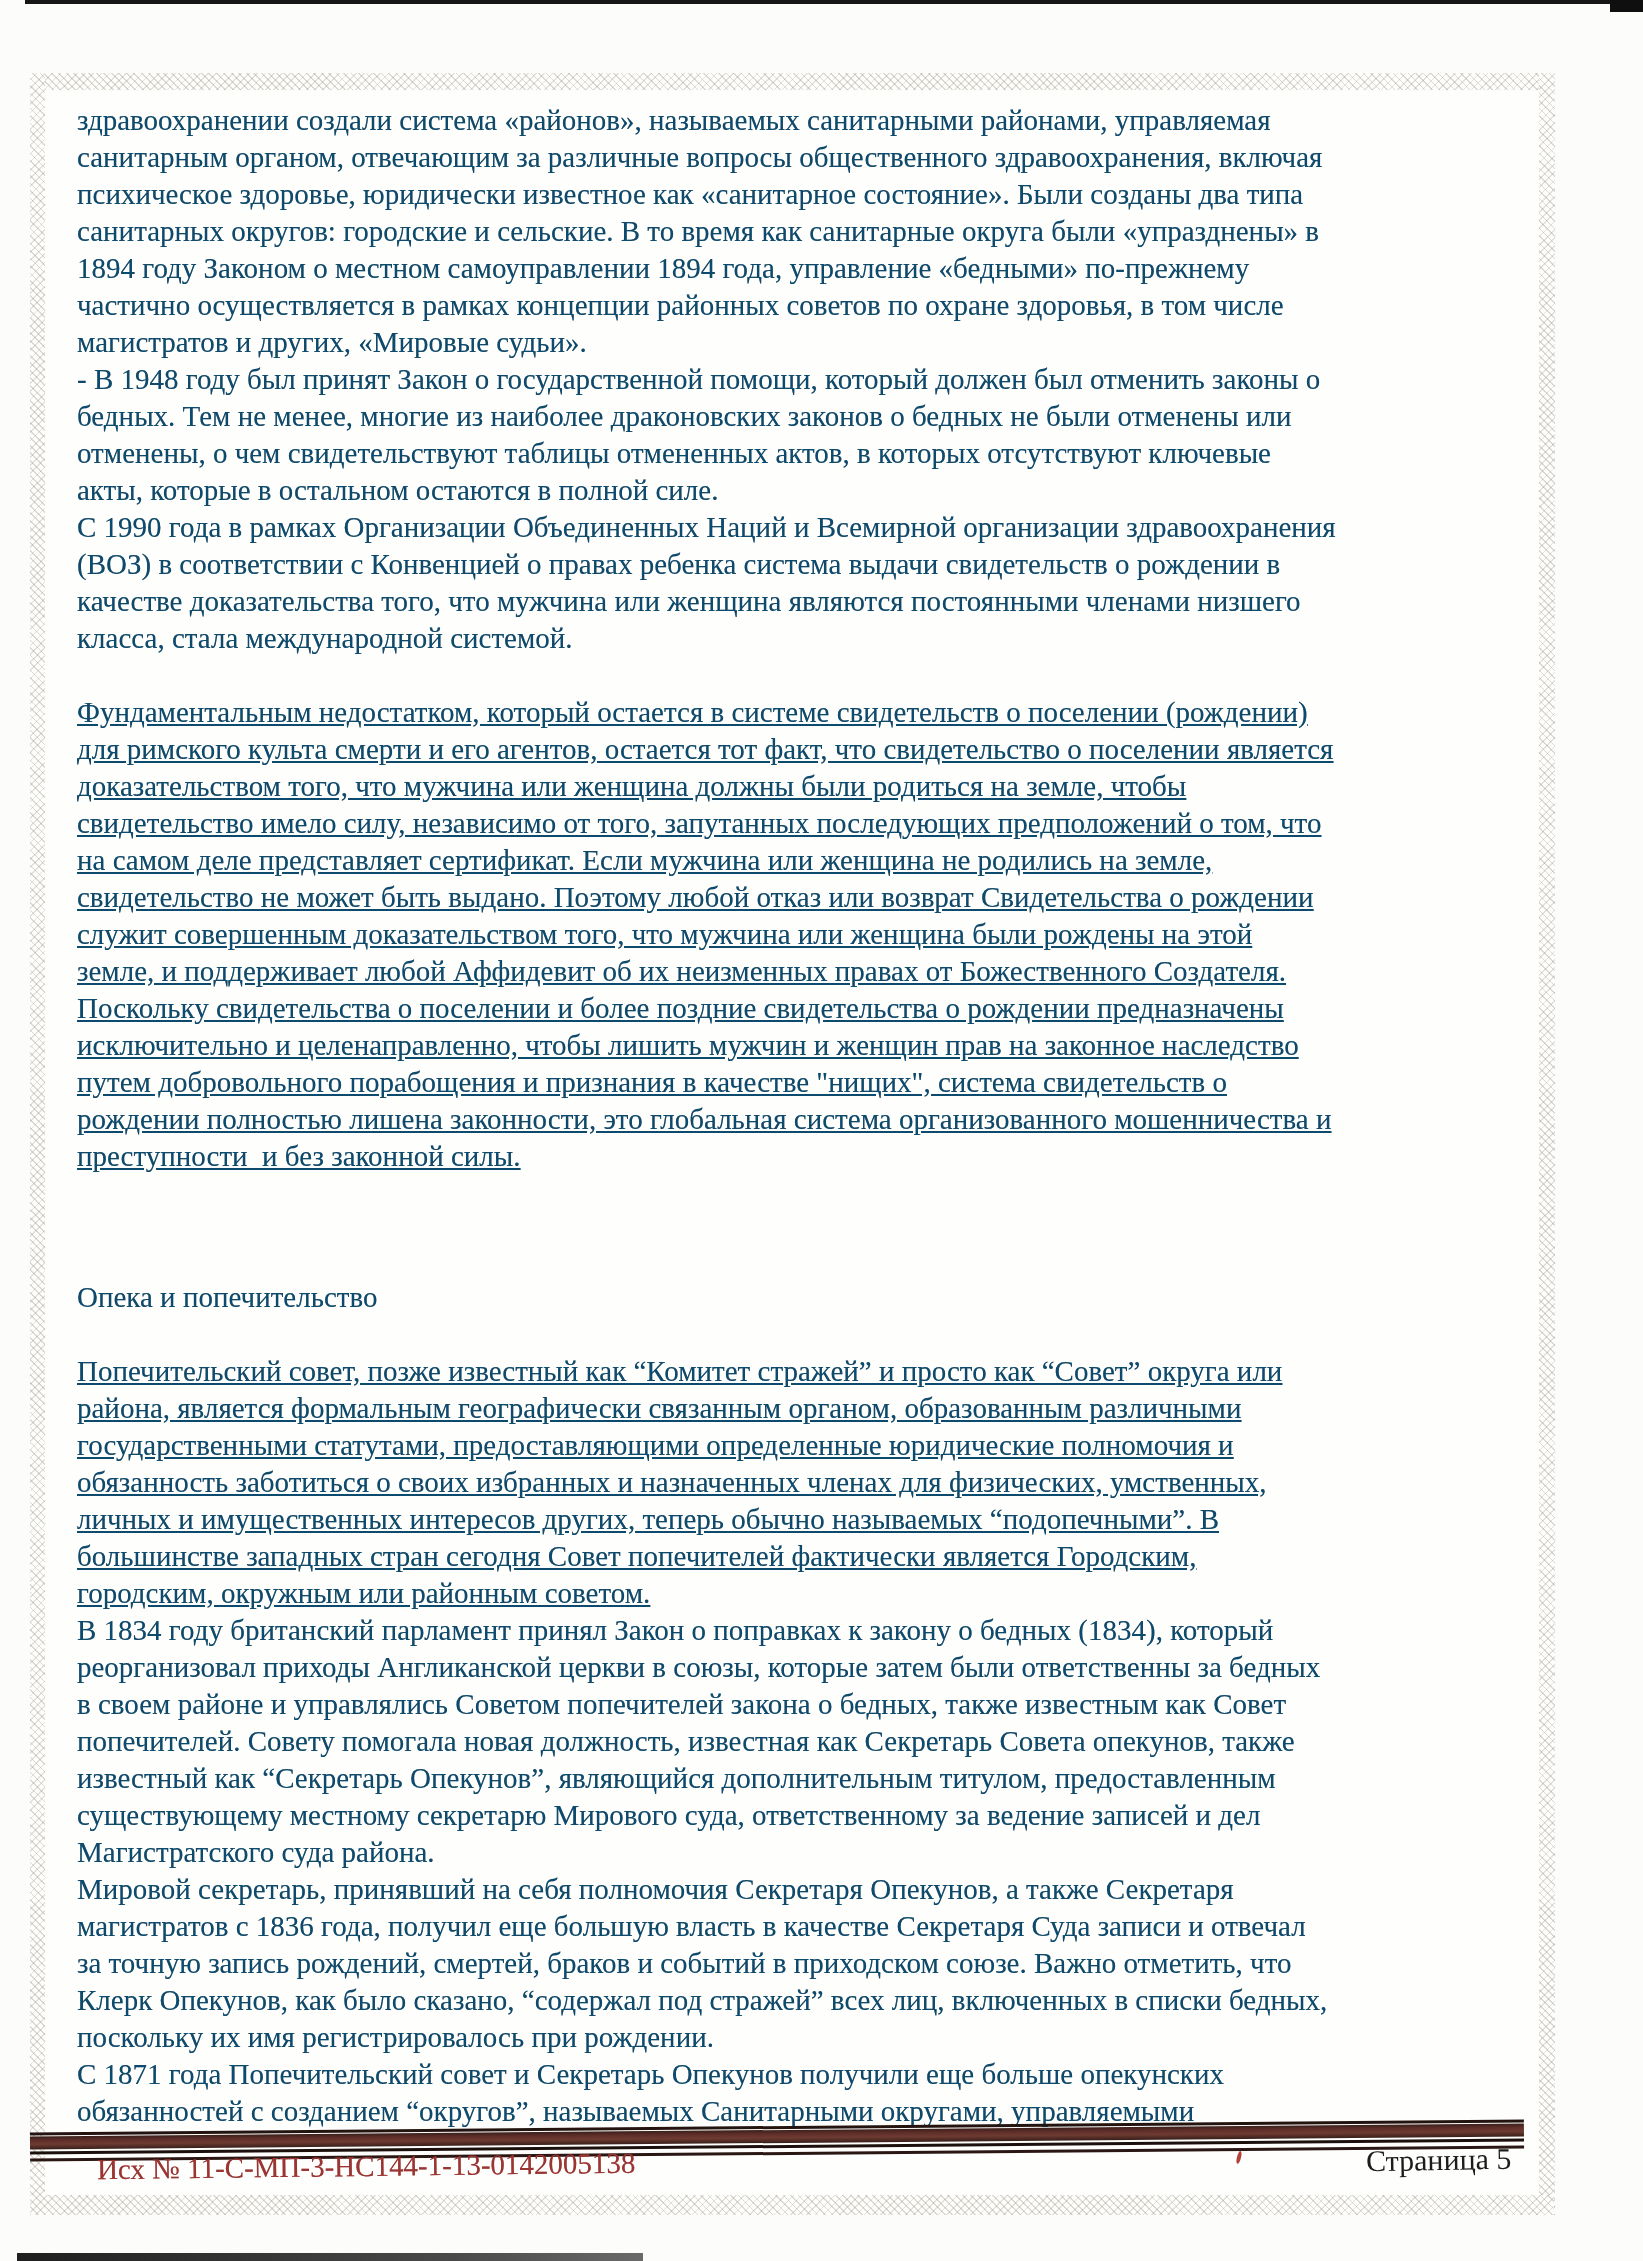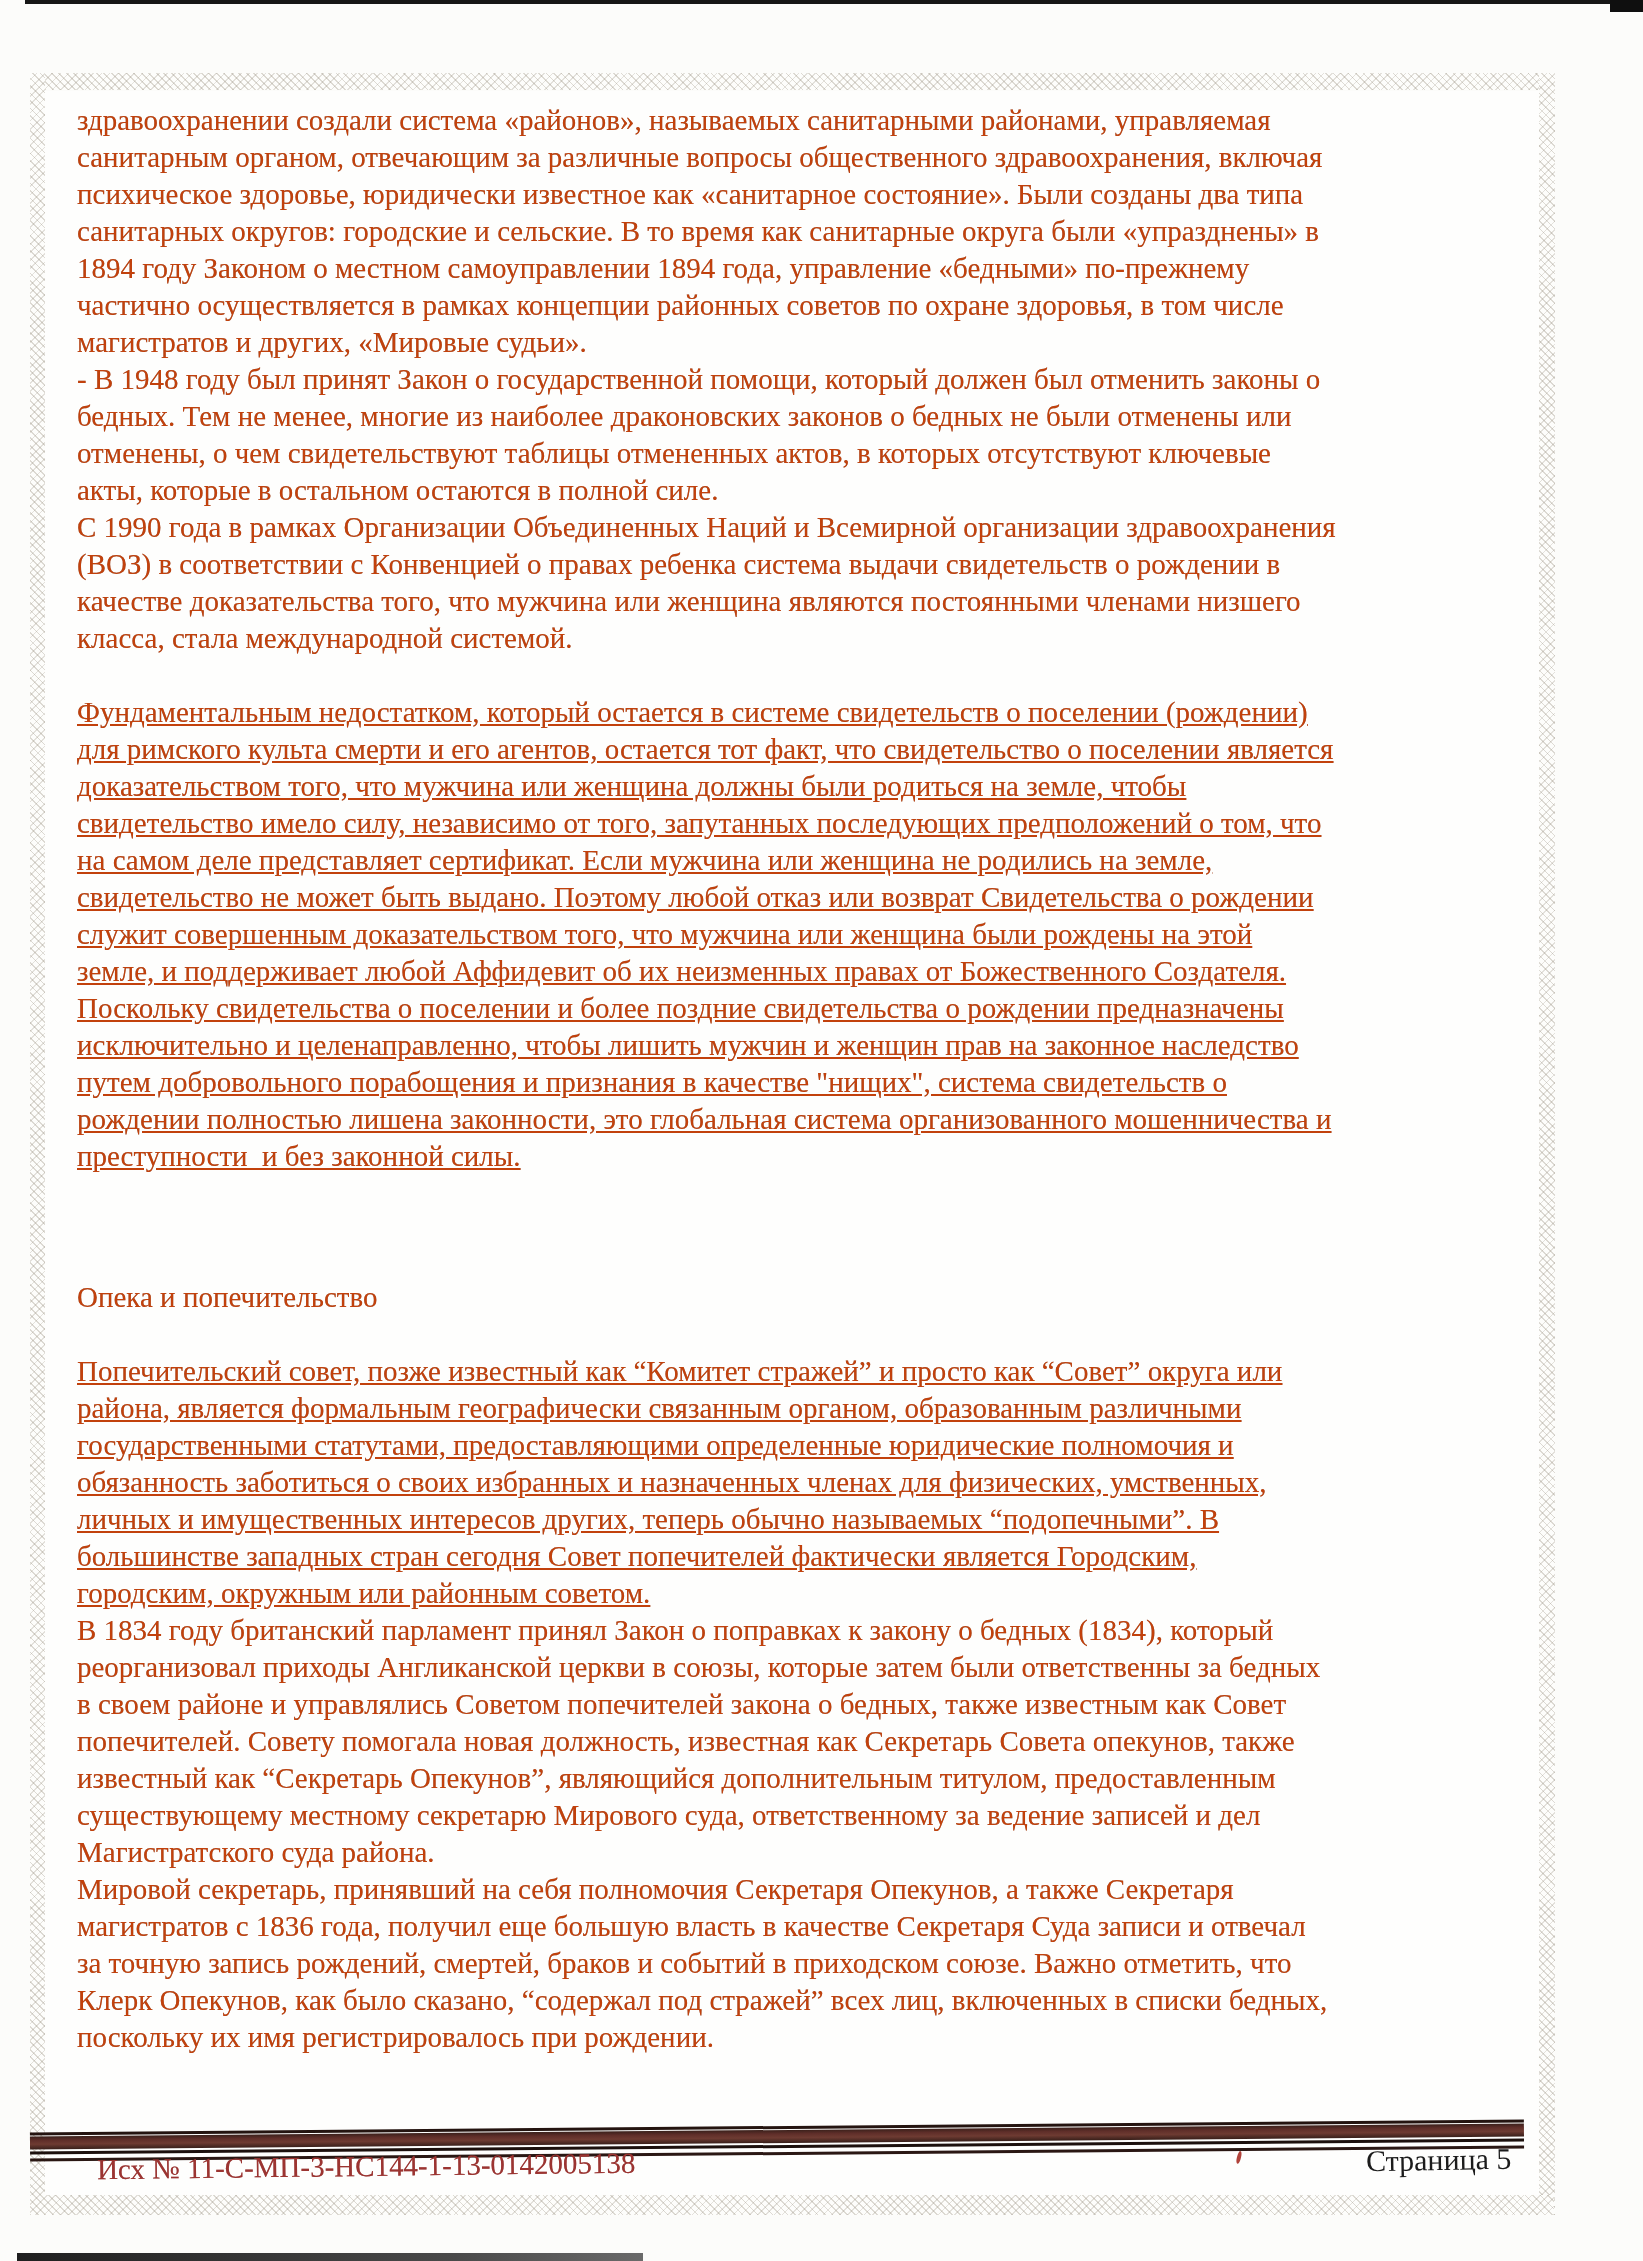--- a/index.html
+++ b/index.html
@@ -52,21 +52,21 @@
     position: absolute;
     left: 44px; top: 91px;
     width: 1495px; height: 2104px;
     background: #fefefd;
   }
   
   .body-text {
     position: absolute;
     left: 77px; top: 102px;
     width: 1455px;
-    color: #c2410c;
+    color: #0c4a6e;
     font-size: 29px;
     line-height: 37px;
     text-shadow: 0 0 0.5px rgba(20,20,20,0.4);
   }
   .para {
     margin: 0;
     white-space: pre-wrap;
   }
   .gap-above   { margin-top: 37px; text-decoration: underline; }
   .heading-gap { margin-top: 104px; }
@@ -164,20 +164,22 @@
 в своем районе и управлялись Советом попечителей закона о бедных, также известным как Совет
 попечителей. Совету помогала новая должность, известная как Секретарь Совета опекунов, также
 известный как “Секретарь Опекунов”, являющийся дополнительным титулом, предоставленным
 существующему местному секретарю Мирового суда, ответственному за ведение записей и дел
 Магистратского суда района.</p>
     <p class="para">Мировой секретарь, принявший на себя полномочия Секретаря Опекунов, а также Секретаря
 магистратов с 1836 года, получил еще большую власть в качестве Секретаря Суда записи и отвечал
 за точную запись рождений, смертей, браков и событий в приходском союзе. Важно отметить, что
 Клерк Опекунов, как было сказано, “содержал под стражей” всех лиц, включенных в списки бедных,
 поскольку их имя регистрировалось при рождении.</p>
+    <p class="para">С 1871 года Попечительский совет и Секретарь Опекунов получили еще больше опекунских
+обязанностей с созданием “округов”, называемых Санитарными округами, управляемыми</p>
   </div>
 
   <div class="footer-rule">
     <div class="rl r1"></div>
     <div class="rl r2"></div>
     <div class="rl r3"></div>
     <div class="rl r4"></div>
   </div>
 
   <div class="footer-ref">Исх № 11-С-МП-3-НС144-1-13-0142005138</div>

